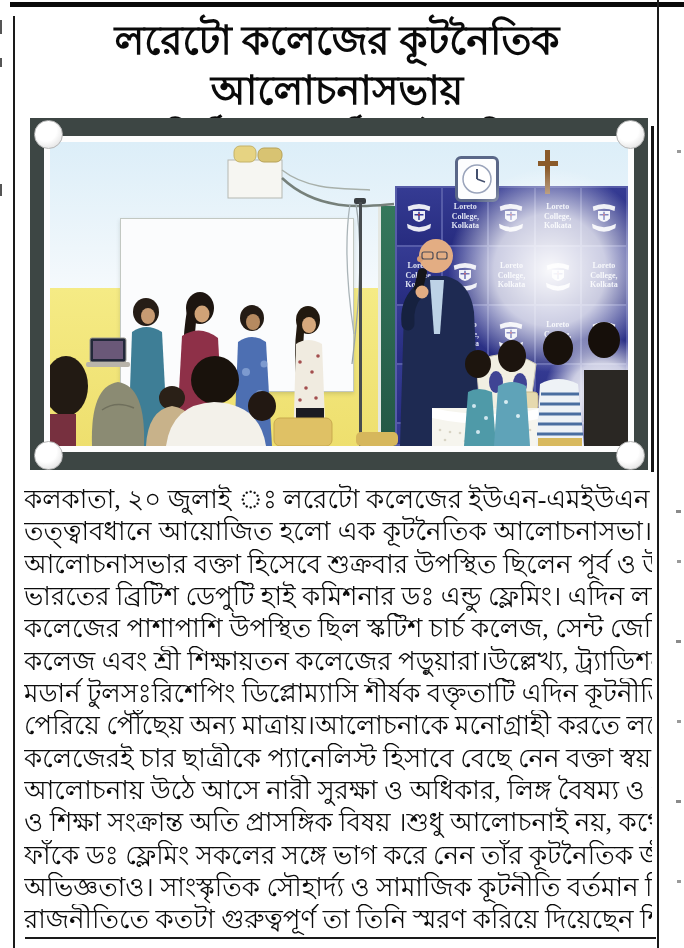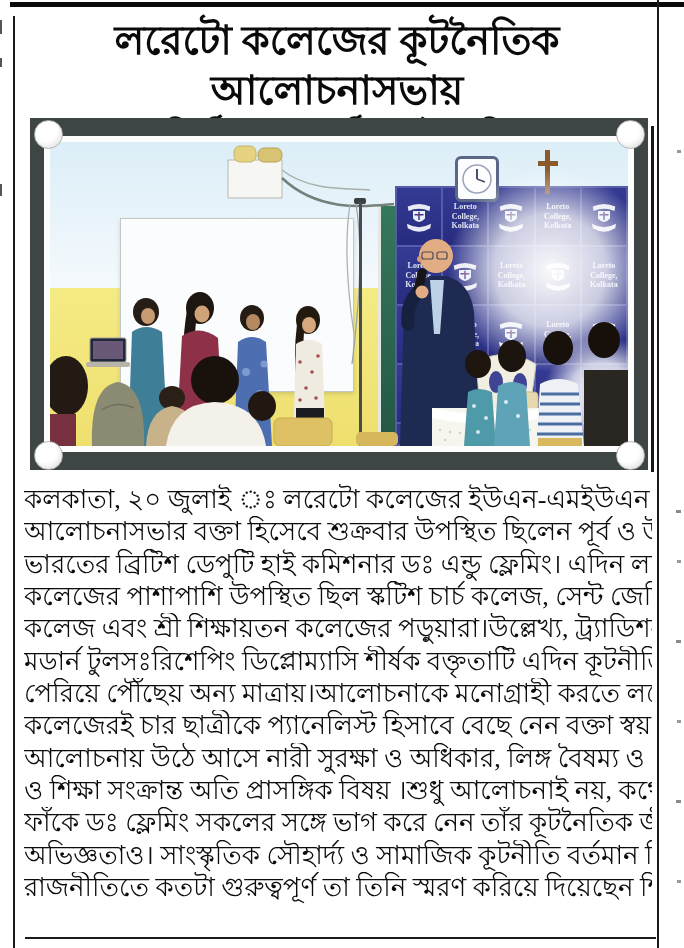--- a/index.html
+++ b/index.html
@@ -446,20 +446,21 @@
       </div>
     </div>
     <div class="pin tl"></div>
     <div class="pin tr"></div>
     <div class="pin bl"></div>
     <div class="pin br"></div>
   </figure>
 
   <div class="body-text">
     <p class="bline">কলকাতা, ২০ জুলাই ঃ লরেটো কলেজের ইউএন-এমইউএন সেলের</p>
+    <p class="bline">তত্ত্বাবধানে আয়োজিত হলো এক কূটনৈতিক আলোচনাসভা।</p>
     <p class="bline">আলোচনাসভার বক্তা হিসেবে শুক্রবার উপস্থিত ছিলেন পূর্ব ও উত্তর-পূর্ব</p>
     <p class="bline">ভারতের ব্রিটিশ ডেপুটি হাই কমিশনার ডঃ এন্ডু ফ্লেমিং। এদিন লরেটো</p>
     <p class="bline">কলেজের পাশাপাশি উপস্থিত ছিল স্কটিশ চার্চ কলেজ, সেন্ট জেভিয়ার্স</p>
     <p class="bline">কলেজ এবং শ্রী শিক্ষায়তন কলেজের পড়ুয়ারা।উল্লেখ্য, ট্র্যাডিশনাল টাইস,</p>
     <p class="bline">মডার্ন টুলসঃরিশেপিং ডিপ্লোম্যাসি শীর্ষক বক্তৃতাটি এদিন কূটনীতির গণ্ডি</p>
     <p class="bline">পেরিয়ে পৌঁছেয় অন্য মাত্রায়।আলোচনাকে মনোগ্রাহী করতে লরেটো</p>
     <p class="bline">কলেজেরই চার ছাত্রীকে প্যানেলিস্ট হিসাবে বেছে নেন বক্তা স্বয়ং। তাদের</p>
     <p class="bline">আলোচনায় উঠে আসে নারী সুরক্ষা ও অধিকার, লিঙ্গ বৈষম্য ও পরিবেশ</p>
     <p class="bline">ও শিক্ষা সংক্রান্ত অতি প্রাসঙ্গিক বিষয় ।শুধু আলোচনাই নয়, কথোপকথনের</p>
     <p class="bline">ফাঁকে ডঃ ফ্লেমিং সকলের সঙ্গে ভাগ করে নেন তাঁর কূটনৈতিক জীবনেট</p>

